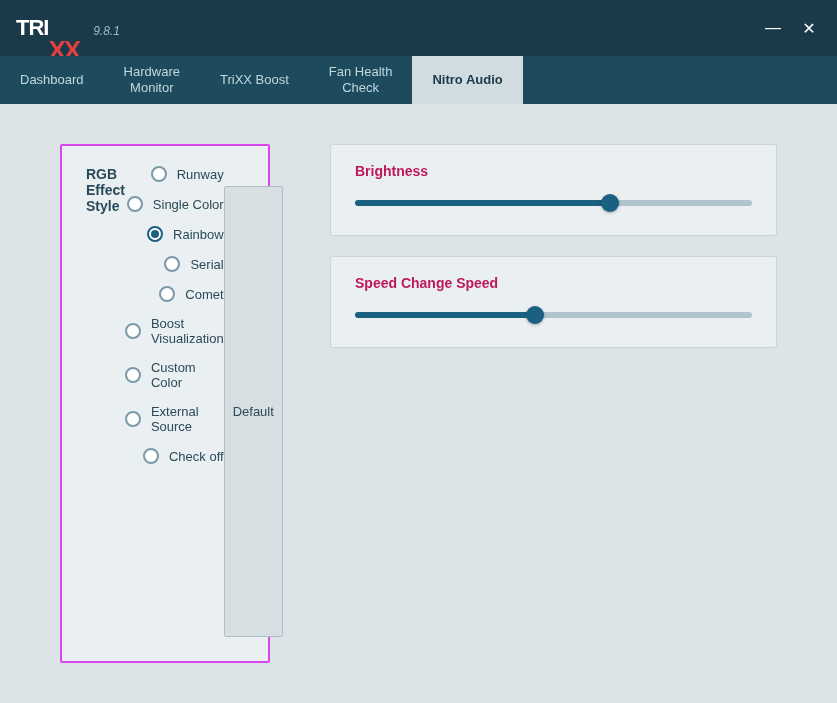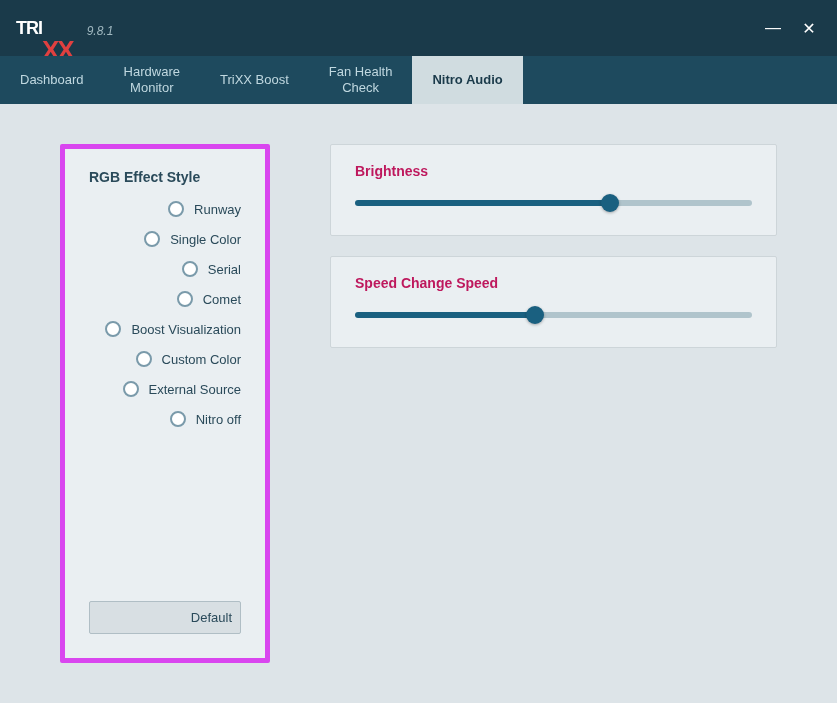--- a/index.html
+++ b/index.html
@@ -27,21 +27,21 @@
       display: flex;
       align-items: center;
       gap: 8px;
     }
     .logo {
       display: flex;
       align-items: center;
     }
     .logo-tri {
       color: #ffffff;
-      font-size: 18px;
+      font-size: 22px;
       font-weight: bold;
       letter-spacing: -1px;
     }
     .logo-xx {
       color: #e04040;
       font-size: 26px;
       font-weight: bold;
       letter-spacing: -2px;
       margin-top: 44px;
     }
@@ -103,28 +103,28 @@
       flex: 1;
       background: #dde4e8;
       padding: 40px 60px;
       display: flex;
       gap: 60px;
     }
 
     
     .left-panel {
       background: #eaeff2;
-      border: 5px solid #d946ef;
+      border: 2px solid #d946ef;
       border-radius: 2px;
       padding: 20px 24px 24px 24px;
       min-width: 200px;
       width: 210px;
       flex-shrink: 0;
       display: flex;
-      flex-direction: column;
+      flex-direction: row;
     }
     .panel-title {
       font-size: 14px;
       font-weight: 600;
       color: #2a4a5a;
       margin-bottom: 16px;
     }
     .radio-group {
       display: flex;
       flex-direction: column;
@@ -276,20 +276,24 @@
       <label class="radio-item">
         <input type="radio" class="radio-input" name="rgb-effect" style="">
         <span class="radio-label">Runway</span>
       </label>
 
       <label class="radio-item">
         <input type="radio" class="radio-input" name="rgb-effect" style="">
         <span class="radio-label">Single Color</span>
       </label>
 
+      <label class="radio-item">
+        <input type="radio" class="radio-input" name="rgb-effect" checked="" style="">
+        <span class="radio-label">Rainbow</span>
+      </label>
 
       <label class="radio-item">
         <input type="radio" class="radio-input" name="rgb-effect" style="">
         <span class="radio-label">Serial</span>
       </label>
 
       <label class="radio-item">
         <input type="radio" class="radio-input" name="rgb-effect" style="">
         <span class="radio-label">Comet</span>
       </label>
@@ -304,21 +308,21 @@
         <span class="radio-label">Custom Color</span>
       </label>
 
       <label class="radio-item">
         <input type="radio" class="radio-input" name="rgb-effect" style="">
         <span class="radio-label">External Source</span>
       </label>
 
       <label class="radio-item">
         <input type="radio" class="radio-input" name="rgb-effect" style="">
-        <span class="radio-label">Nitro off</span>
+        <span class="radio-label">Check off</span>
       </label>
 
     </div>
     <button class="default-btn">Default</button>
   </div>
 
   <div class="right-panel">
 
     <div class="slider-card">
       <div class="slider-title">Brightness</div>

